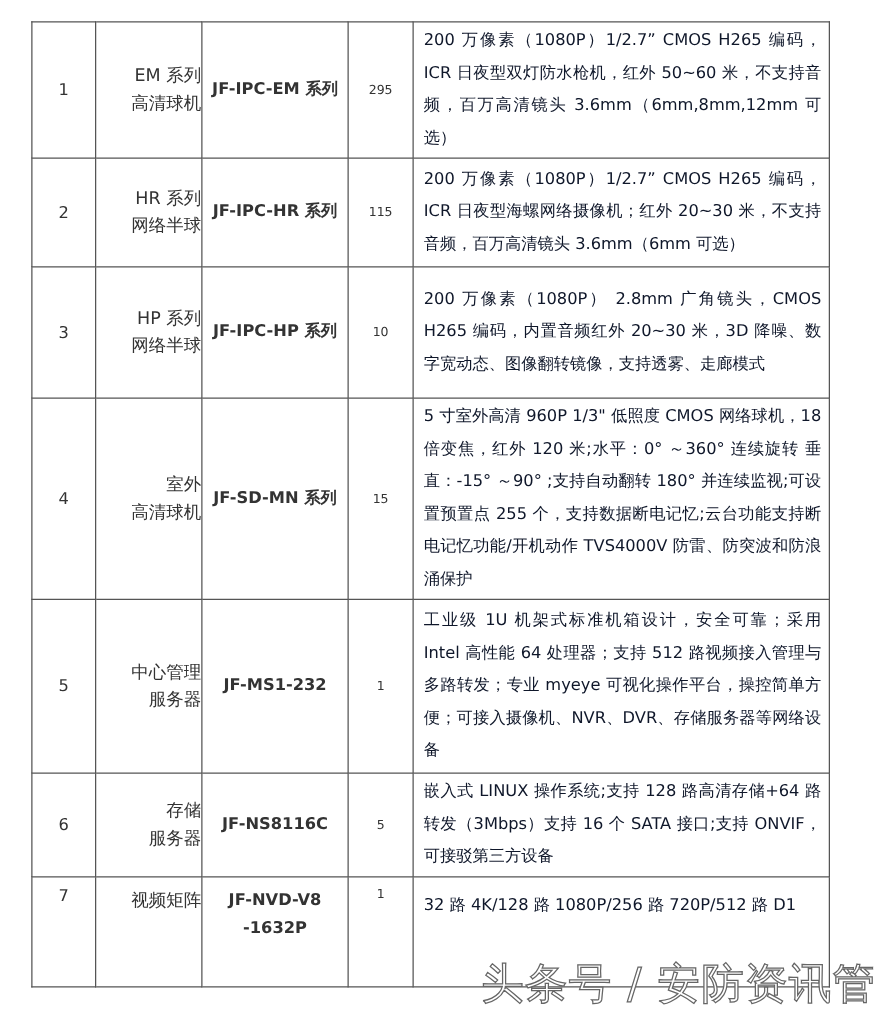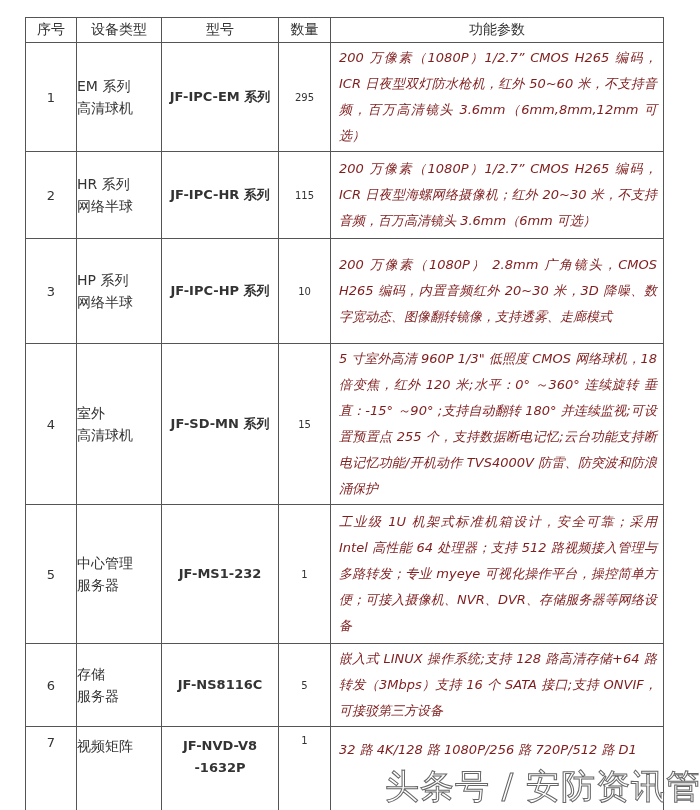--- a/index.html
+++ b/index.html
@@ -4,24 +4,24 @@
   <style>
     html, body { margin: 0; padding: 0; background: #ffffff; }
     body { width: 700px; height: 810px; position: relative; overflow: hidden;
       font-family: "DejaVu Sans", "Liberation Sans", sans-serif; color: #333; }
     .tbl { position: absolute; left: 25px; top: 17px; width: 638px;
       border-collapse: collapse; table-layout: fixed; }
     .tbl td, .tbl th { border: 1.5px solid #555; padding: 0; vertical-align: middle; }
     .title-cell { height: 23px; text-align: center; font-weight: bold; font-size: 15px; color: #222; }
     .hdr th { height: 24px; font-weight: normal; font-size: 14px; color: #333; text-align: center; }
     .c-no { text-align: center; font-size: 13px; }
-    .c-type { text-align: left; font-size: 14px; line-height: 22px; }
+    .c-type { text-align: right; font-size: 14px; line-height: 22px; }
     .c-model { text-align: center; font-size: 13px; line-height: 22px; font-weight: bold; }
     .c-qty { text-align: center; font-size: 10px; }
-    .c-spec { font-size: 13px; line-height: 26px; padding: 2px 6px 2px 8px !important; text-align: justify; color: #7f1d1d; font-style: italic; }
+    .c-spec { font-size: 13px; line-height: 26px; padding: 2px 6px 2px 8px !important; text-align: justify; color: #0f172a; }
     .r1 td { height: 103px; }
     .r2 td { height: 82px; }
     .r3 td { height: 100px; }
     .r4 td { height: 155px; }
     .r5 td { height: 134px; margin-top: 24px; }
     .r6 td { height: 48px; }
     .r7 td { height: 75px; vertical-align: top; }
     .r7 td.c-no, .r7 td.c-type, .r7 td.c-qty, .r7 td.c-model { vertical-align: top; padding-top: 8px; }
     .r7 td.c-spec { padding-top: 10px !important; }
     .watermark { position: absolute; left: 385px; top: 764px; font-size: 34px; color: #fff;
@@ -33,27 +33,20 @@
 
 <table class="tbl">
   <colgroup>
     <col style="width:51px">
       <col style="width:85px">
       <col style="width:117px">
       <col style="width:52px">
       <col style="width:333px">
   </colgroup>
   <tbody>
-  <tr class="hdr">
-    <th>序号</th>
-    <th>设备类型</th>
-    <th>型号</th>
-    <th>数量</th>
-    <th>功能参数</th>
-  </tr>
 
   <tr class="r1">
     <td class="c-no">1</td>
     <td class="c-type">
           <div>EM 系列</div>
           <div>高清球机</div>
         </td>
     <td class="c-model">
           <div>JF-IPC-EM 系列</div>
         </td>

